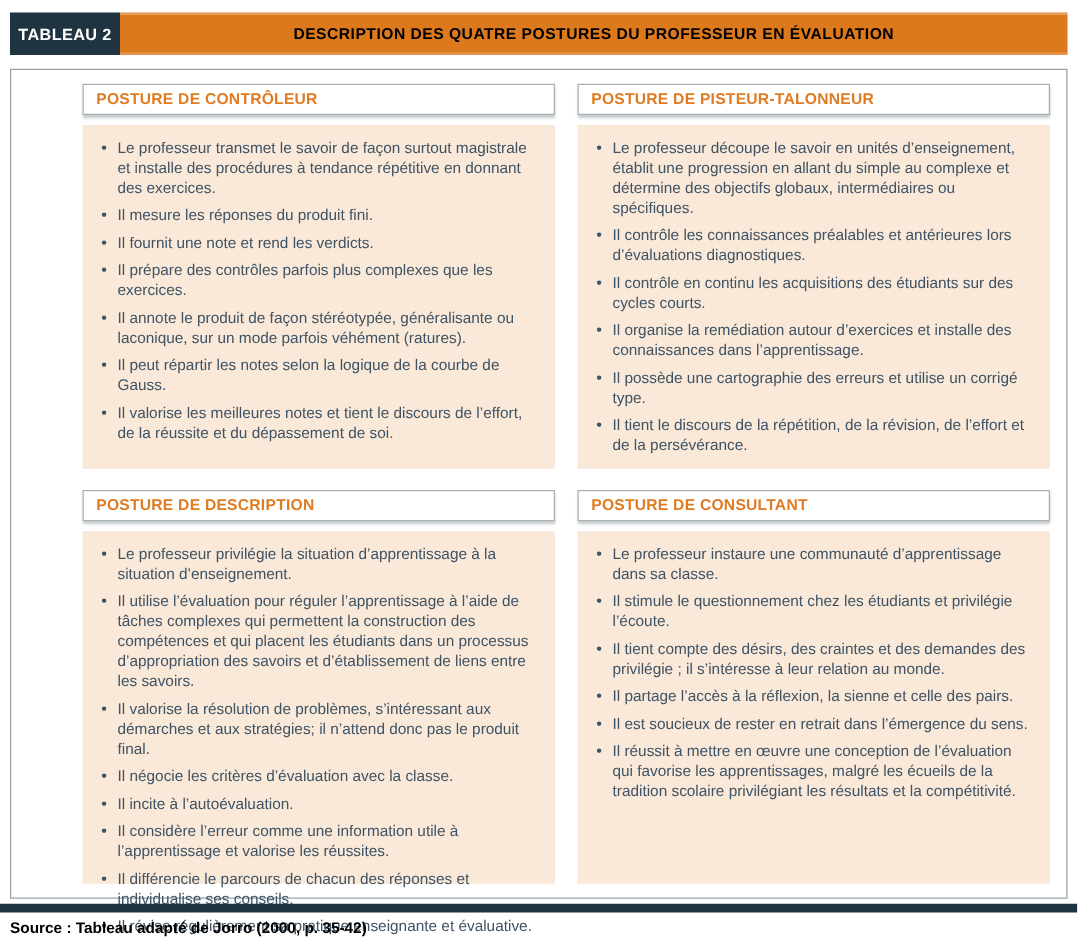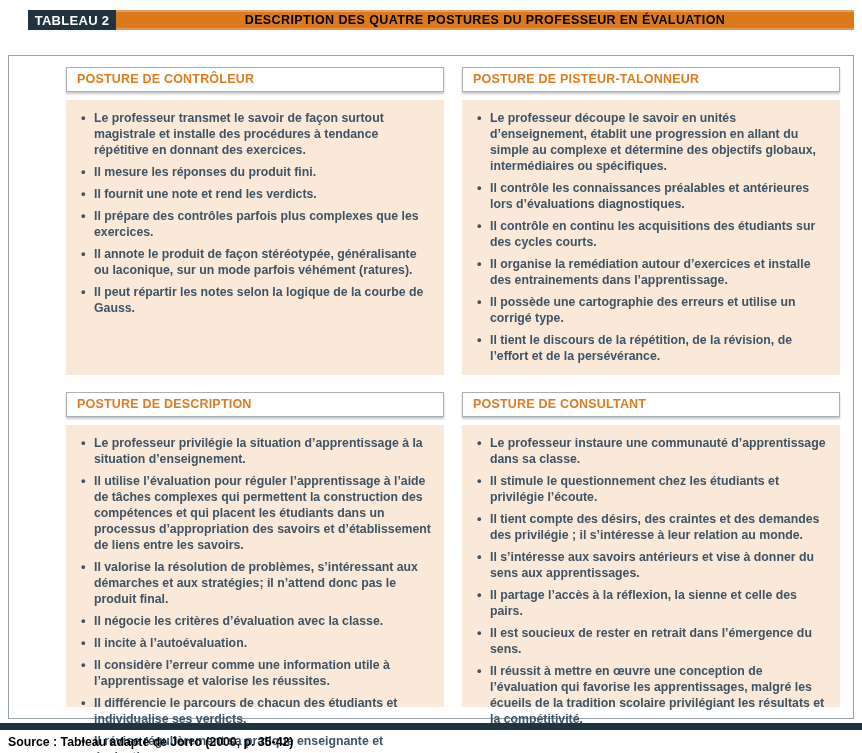--- a/index.html
+++ b/index.html
@@ -14,23 +14,22 @@
     position: relative;
     background: #ffffff;
     overflow: hidden;
   }
   
   .header {
     position: absolute;
     left: 8px;
     right: 8px;
     top: 10px;
-    height: 20px;
-    display: flex;
-    margin-left: 20px;
+    height: 34px;
+    display: flex;
   }
   .header-tab {
     background: #1f3340;
     color: #ffffff;
     font-weight: bold;
     font-size: 13px;
     letter-spacing: 0.3px;
     width: 88px;
     display: flex;
     align-items: center;
@@ -85,21 +84,20 @@
     letter-spacing: 0.2px;
     padding: 4px 10px 5px 10px;
     flex: 0 0 auto;
   }
   .section-content {
     background: #fae9d8;
     margin-top: 8px;
     flex: 1;
     padding: 11px 12px 10px 10px;
     box-sizing: border-box;
-    font-weight: bold;
   }
   ul.bullets {
     margin: 0;
     padding: 0;
     list-style: none;
   }
   ul.bullets li {
     position: relative;
     padding-left: 18px;
     margin-bottom: 6px;
@@ -153,62 +151,62 @@
       <div class="section row1">
         <div class="section-title">POSTURE DE CONTRÔLEUR</div>
         <div class="section-content">
           <ul class="bullets">
             <li>Le professeur transmet le savoir de façon surtout magistrale et installe des procédures à tendance répétitive en donnant des exercices.</li>
             <li>Il mesure les réponses du produit fini.</li>
             <li>Il fournit une note et rend les verdicts.</li>
             <li>Il prépare des contrôles parfois plus complexes que les exercices.</li>
             <li>Il annote le produit de façon stéréotypée, généralisante ou laconique, sur un mode parfois véhément (ratures).</li>
             <li>Il peut répartir les notes selon la logique de la courbe de Gauss.</li>
+            <li>Il valorise les meilleures notes et tient le discours de l’effort, de la réussite et du dépassement de soi.</li>
           </ul>
         </div>
       </div>
 
       <div class="section row1">
         <div class="section-title">POSTURE DE PISTEUR-TALONNEUR</div>
         <div class="section-content">
           <ul class="bullets">
             <li>Le professeur découpe le savoir en unités d’enseignement, établit une progression en allant du simple au complexe et détermine des objectifs globaux, intermédiaires ou spécifiques.</li>
             <li>Il contrôle les connaissances préalables et antérieures lors d’évaluations diagnostiques.</li>
             <li>Il contrôle en continu les acquisitions des étudiants sur des cycles courts.</li>
-            <li>Il organise la remédiation autour d’exercices et installe des entrainements dans l’apprentissage.</li>
+            <li>Il organise la remédiation autour d’exercices et installe des connaissances dans l’apprentissage.</li>
             <li>Il possède une cartographie des erreurs et utilise un corrigé type.</li>
             <li>Il tient le discours de la répétition, de la révision, de l’effort et de la persévérance.</li>
           </ul>
         </div>
       </div>
 
       <div class="section row2">
         <div class="section-title">POSTURE DE DESCRIPTION</div>
         <div class="section-content">
           <ul class="bullets">
             <li>Le professeur privilégie la situation d’apprentissage à la situation d’enseignement.</li>
             <li>Il utilise l’évaluation pour réguler l’apprentissage à l’aide de tâches complexes qui permettent la construction des compétences et qui placent les étudiants dans un processus d’appropriation des savoirs et d’établissement de liens entre les savoirs.</li>
             <li>Il valorise la résolution de problèmes, s’intéressant aux démarches et aux stratégies; il n’attend donc pas le produit final.</li>
             <li>Il négocie les critères d’évaluation avec la classe.</li>
             <li>Il incite à l’autoévaluation.</li>
             <li>Il considère l’erreur comme une information utile à l’apprentissage et valorise les réussites.</li>
-            <li>Il différencie le parcours de chacun des étudiants et individualise ses verdicts.</li>
+            <li>Il différencie le parcours de chacun des réponses et individualise ses conseils.</li>
             <li>Il révise régulièrement sa pratique enseignante et évaluative.</li>
           </ul>
         </div>
       </div>
 
       <div class="section row2">
         <div class="section-title">POSTURE DE CONSULTANT</div>
         <div class="section-content">
           <ul class="bullets">
             <li>Le professeur instaure une communauté d’apprentissage dans sa classe.</li>
             <li>Il stimule le questionnement chez les étudiants et privilégie l’écoute.</li>
             <li>Il tient compte des désirs, des craintes et des demandes des privilégie ; il s’intéresse à leur relation au monde.</li>
-            <li>Il s’intéresse aux savoirs antérieurs et vise à donner du sens aux apprentissages.</li>
             <li>Il partage l’accès à la réflexion, la sienne et celle des pairs.</li>
             <li>Il est soucieux de rester en retrait dans l’émergence du sens.</li>
             <li>Il réussit à mettre en œuvre une conception de l’évaluation qui favorise les apprentissages, malgré les écueils de la tradition scolaire privilégiant les résultats et la compétitivité.</li>
           </ul>
         </div>
       </div>
 
     </div>
   </div>
 

